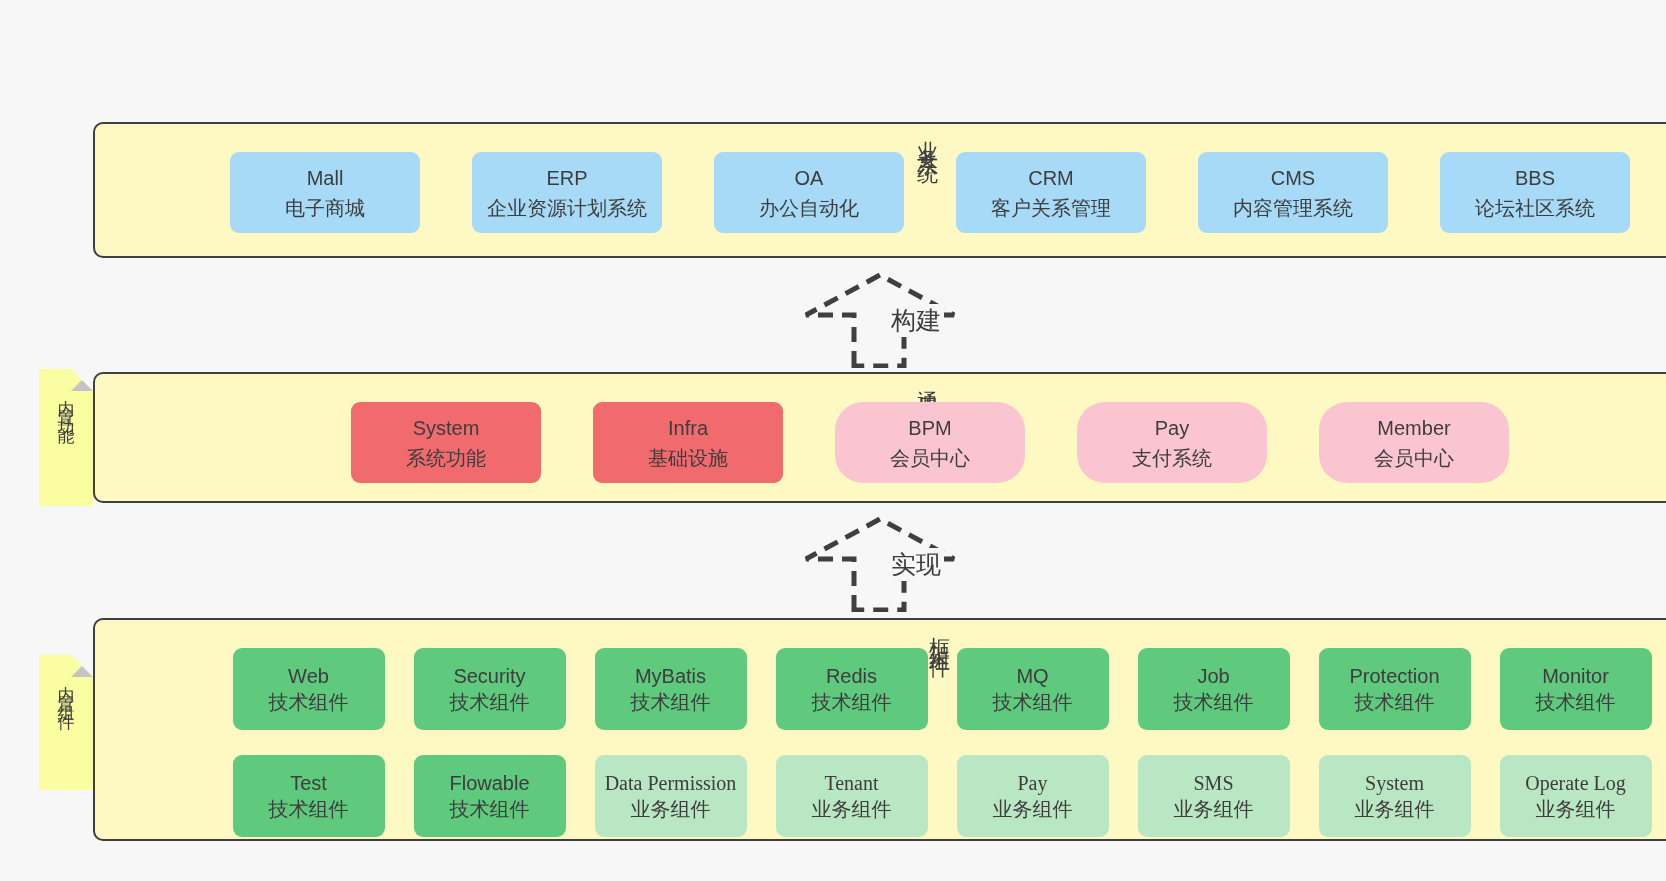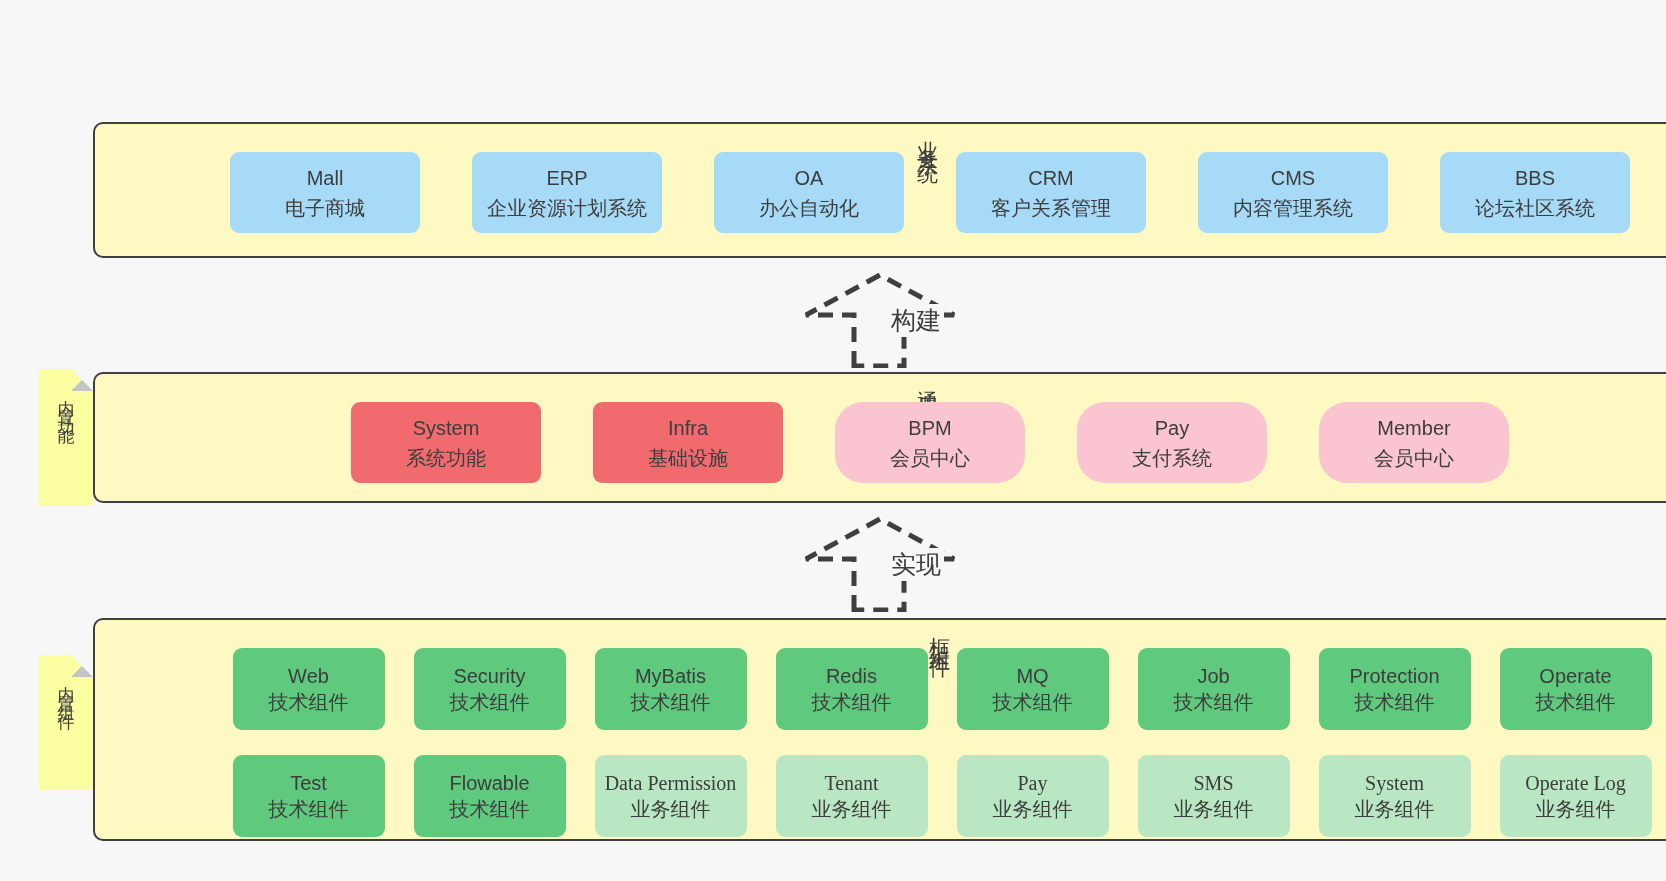--- a/index.html
+++ b/index.html
@@ -176,21 +176,21 @@
       </div>
       <div class="box bn green">
         <div>Job</div>
         <div>技术组件</div>
       </div>
       <div class="box bn green">
         <div>Protection</div>
         <div>技术组件</div>
       </div>
       <div class="box bn green">
-        <div>Operate</div>
+        <div>Monitor</div>
         <div>技术组件</div>
       </div>
     </div>
     <div class="row3">
       <div class="box bn green">
         <div>Test</div>
         <div>技术组件</div>
       </div>
       <div class="box bn green">
         <div>Flowable</div>

